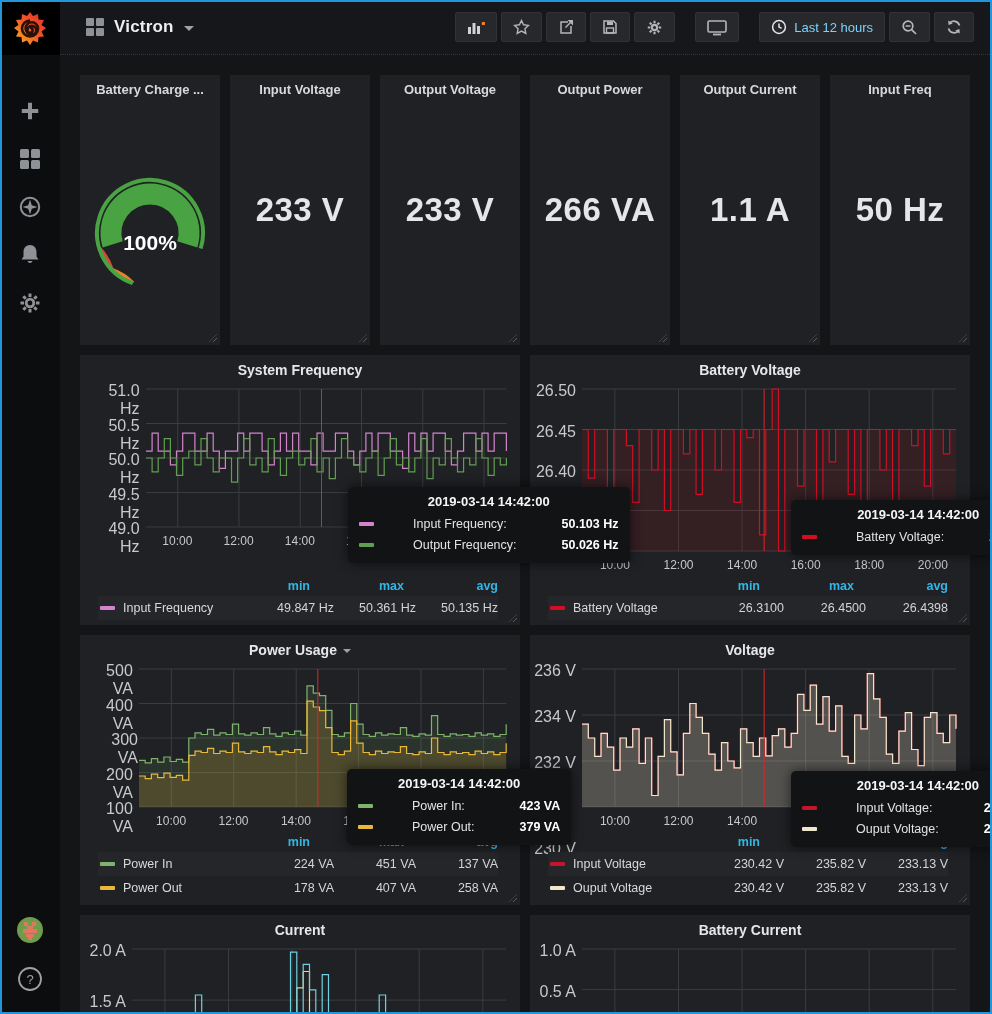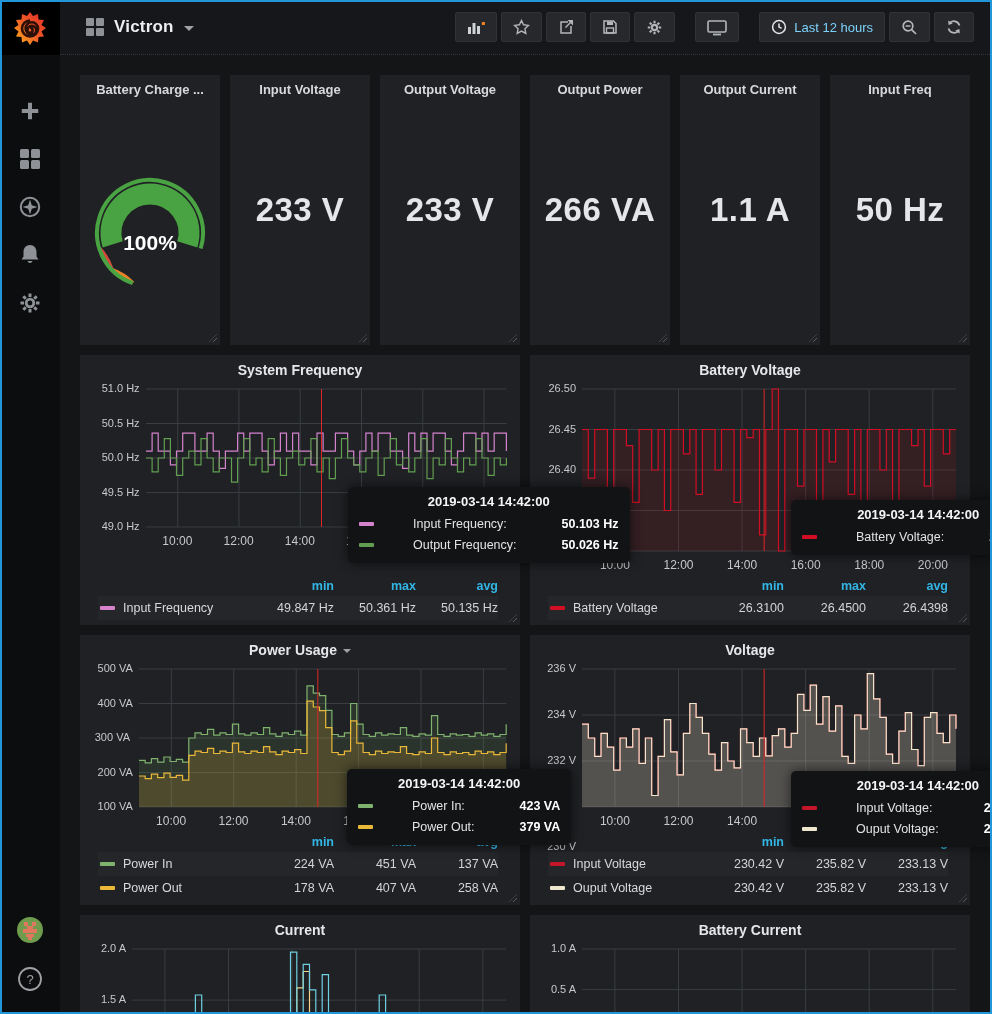--- a/index.html
+++ b/index.html
@@ -40,24 +40,24 @@
   .gpanel .p-title { font-size:14px; color:#e6e7e9; }
   .t-caret { display:inline-block; width:0; height:0; border-left:4px solid transparent; border-right:4px solid transparent;
              border-top:4px solid #9fa2a5; margin-left:6px; vertical-align:middle; }
 
   
   .stat-value { position:absolute; inset:0; display:flex; align-items:center; justify-content:center;
                 font-size:33px; font-weight:bold; color:#e4e6e8; letter-spacing:.5px; }
   .gauge-wrap { position:absolute; left:0; top:92px; width:100%; display:flex; justify-content:center; }
 
   
-  .ylab { position:absolute; font-size:11px; color:#c7c9cb; text-align:right; width:46px; }
+  .ylab { position:absolute; font-size:16px; color:#c7c9cb; text-align:right; width:46px; }
   .xlab { position:absolute; font-size:12px; color:#c7c9cb; transform:translateX(-50%); }
   .legend { position:absolute; left:18px; right:22px; bottom:5px; font-size:12.5px; }
-  .lg-head { display:flex; height:20px; align-items:center; }
+  .lg-head { display:flex; height:20px; align-items:center;gap:12px; }
   .lg-head .sp { flex:1; }
   .lg-head span.h { width:82px; text-align:right; color:#33b5e5; font-weight:bold; font-size:12.5px; }
   .lg-row { display:flex; height:24px; align-items:center; cursor:pointer; padding-left:2px; }
   .lg-row.stripe { background:#24262a; }
   .sw { width:15px; height:4px; border-radius:1px; margin-right:8px; flex:none; }
   .lg-name { flex:1; color:#d8d9da; }
   .lg-v { width:82px; text-align:right; color:#d2d4d6; }
 
   
   .gtt { position:absolute; background:#121315; border-radius:5px; padding:7px 11px 8px 11px; z-index:20;
@@ -352,21 +352,21 @@
             <span class="lg-v">26.3100</span>
             <span class="lg-v">26.4500</span>
             <span class="lg-v">26.4398</span>
           </div>
         </div>
       </div>
       <div class="panel gpanel" style="left: 20px; top: 579px; width: 440px; height: 270px;">
         <div class="p-title">Power Usage<span class="t-caret"></span></div>
         <div class="ylab" style="left: 6.8px; top: 27px;">500 VA</div>
         <div class="ylab" style="left: 6.8px; top: 61.5px;">400 VA</div>
-        <div class="ylab" style="left: 4px; top: 96px;">300 VA</div>
+        <div class="ylab" style="left: 12px; top: 96px;">300 VA</div>
         <div class="ylab" style="left: 6.8px; top: 130.5px;">200 VA</div>
         <div class="ylab" style="left: 6.8px; top: 165px;">100 VA</div>
         <div class="xlab" style="left: 91.1136px; top: 179px;">10:00</div>
         <div class="xlab" style="left: 153.538px; top: 179px;">12:00</div>
         <div class="xlab" style="left: 215.962px; top: 179px;">14:00</div>
         <div class="xlab" style="left: 278.386px; top: 179px;">16:00</div>
         <div class="xlab" style="left: 340.81px; top: 179px;">18:00</div>
         <div class="xlab" style="left: 403.234px; top: 179px;">20:00</div>
         <svg width="367.2" height="140" viewBox="0 0 367.2 140" style="position: absolute; left: 58.8px; top: 34px; overflow: visible;">
           <line x1="0" y1="0" x2="367.2" y2="0" stroke="#3a3d41" stroke-width="1"></line>

